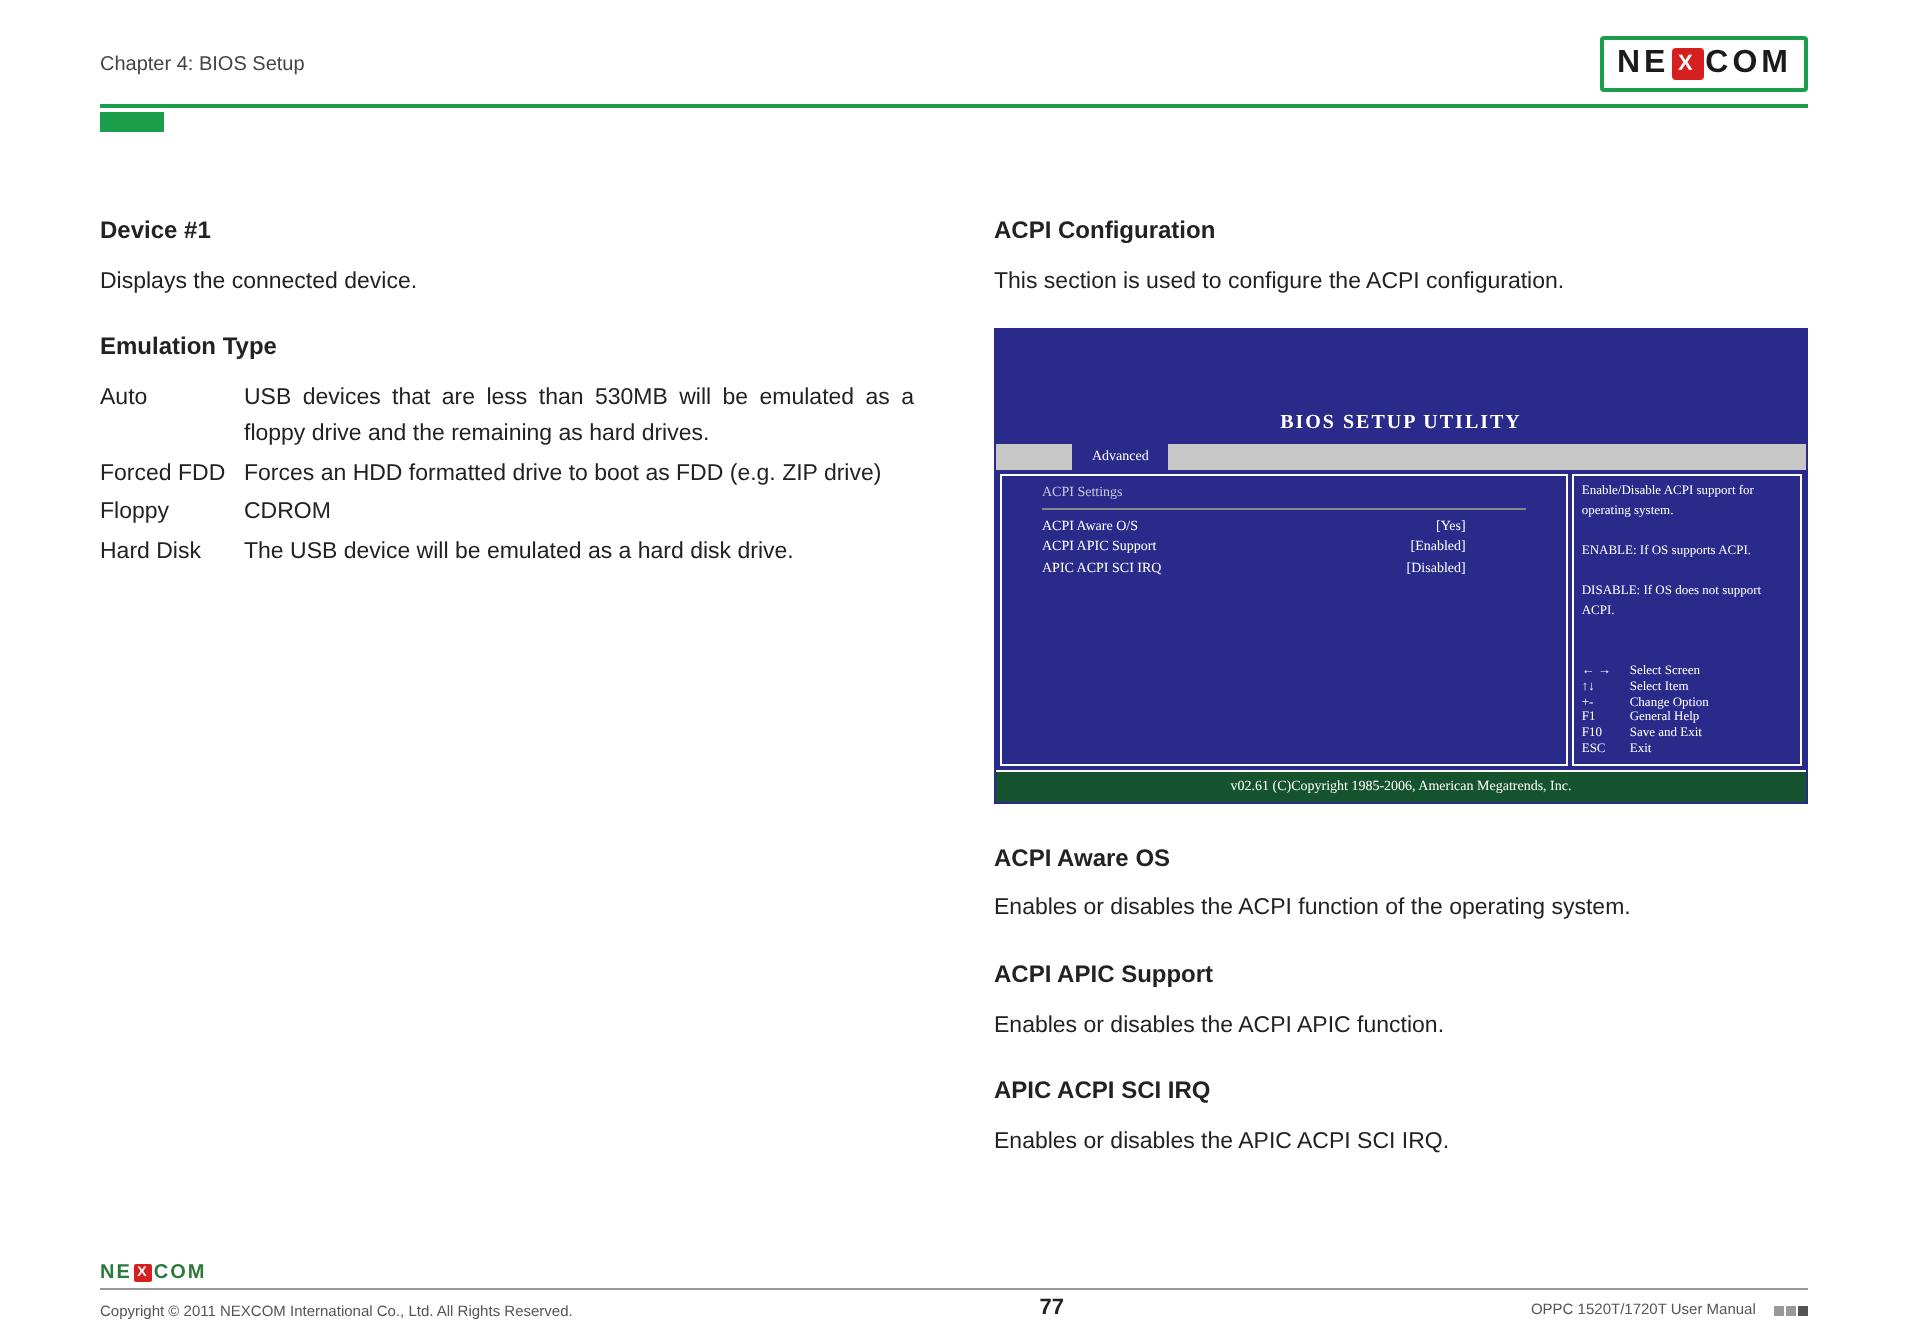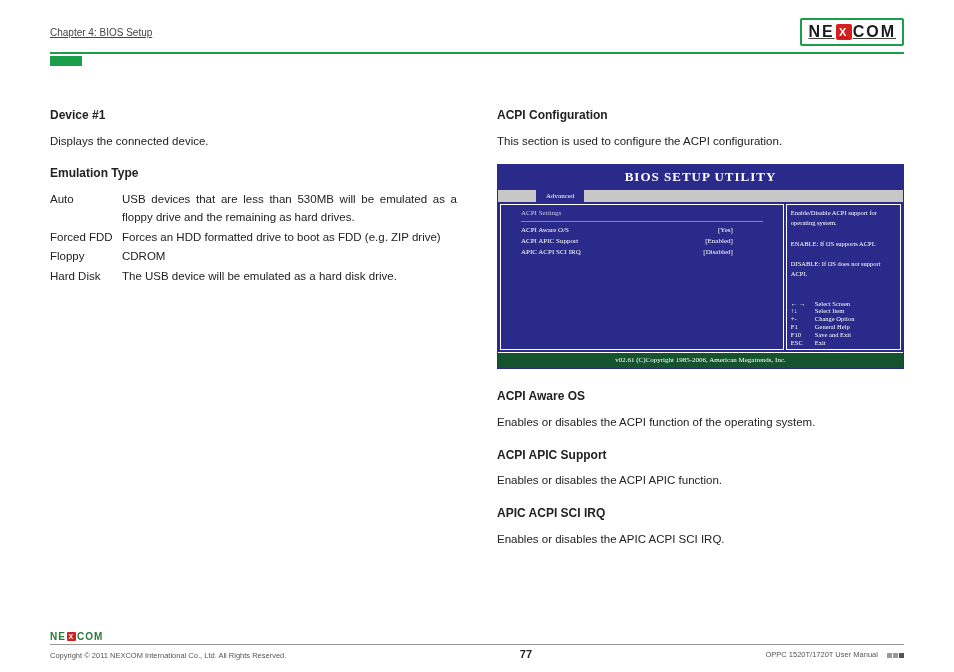--- a/index.html
+++ b/index.html
@@ -21,21 +21,20 @@
     box-sizing: border-box;
   }
   .topbar {
     display: flex;
     justify-content: space-between;
     align-items: center;
     padding-top: 18px;
     padding-bottom: 6px;
     font-size: 10px;
     color: #444;
-    text-decoration: underline;
   }
   .topbar .chapter { }
   .logo-large {
     display: flex;
     align-items: center;
     padding: 3px 6px;
     background: #fff;
     border: 2px solid #1b9e49;
     border-radius: 2px;
     font-weight: 900;
@@ -97,21 +96,22 @@
     font-family: "Times New Roman", serif;
     font-size: 7px;
     color: #fff;
     margin: 6px 0 18px;
   }
   .bios-title {
     text-align: center;
     font-weight: 700;
     letter-spacing: 1px;
     padding: 2px 0;
-    font-size: 13px;
+    font-size: 10px;
+    margin-top: 37px;
   }
   .bios-tabs {
     background: #c7c7c7;
     display: flex;
     padding-left: 38px;
     font-size: 7px;
   }
   .bios-tab {
     background: #2a2a8a;
     color: #fff;

